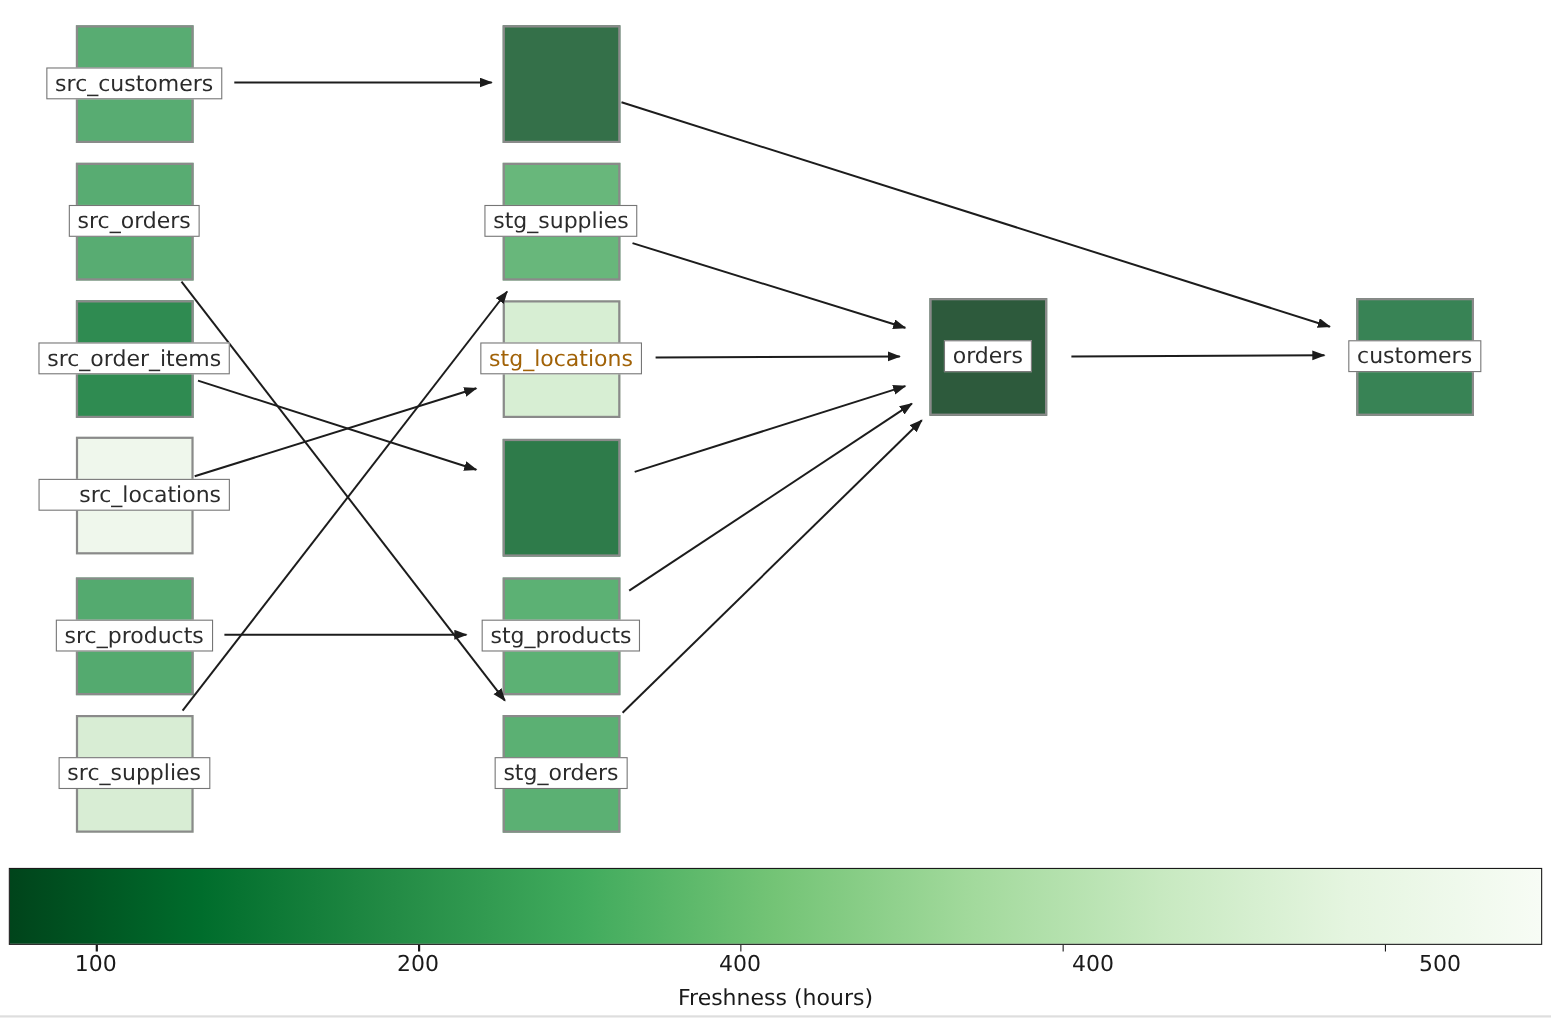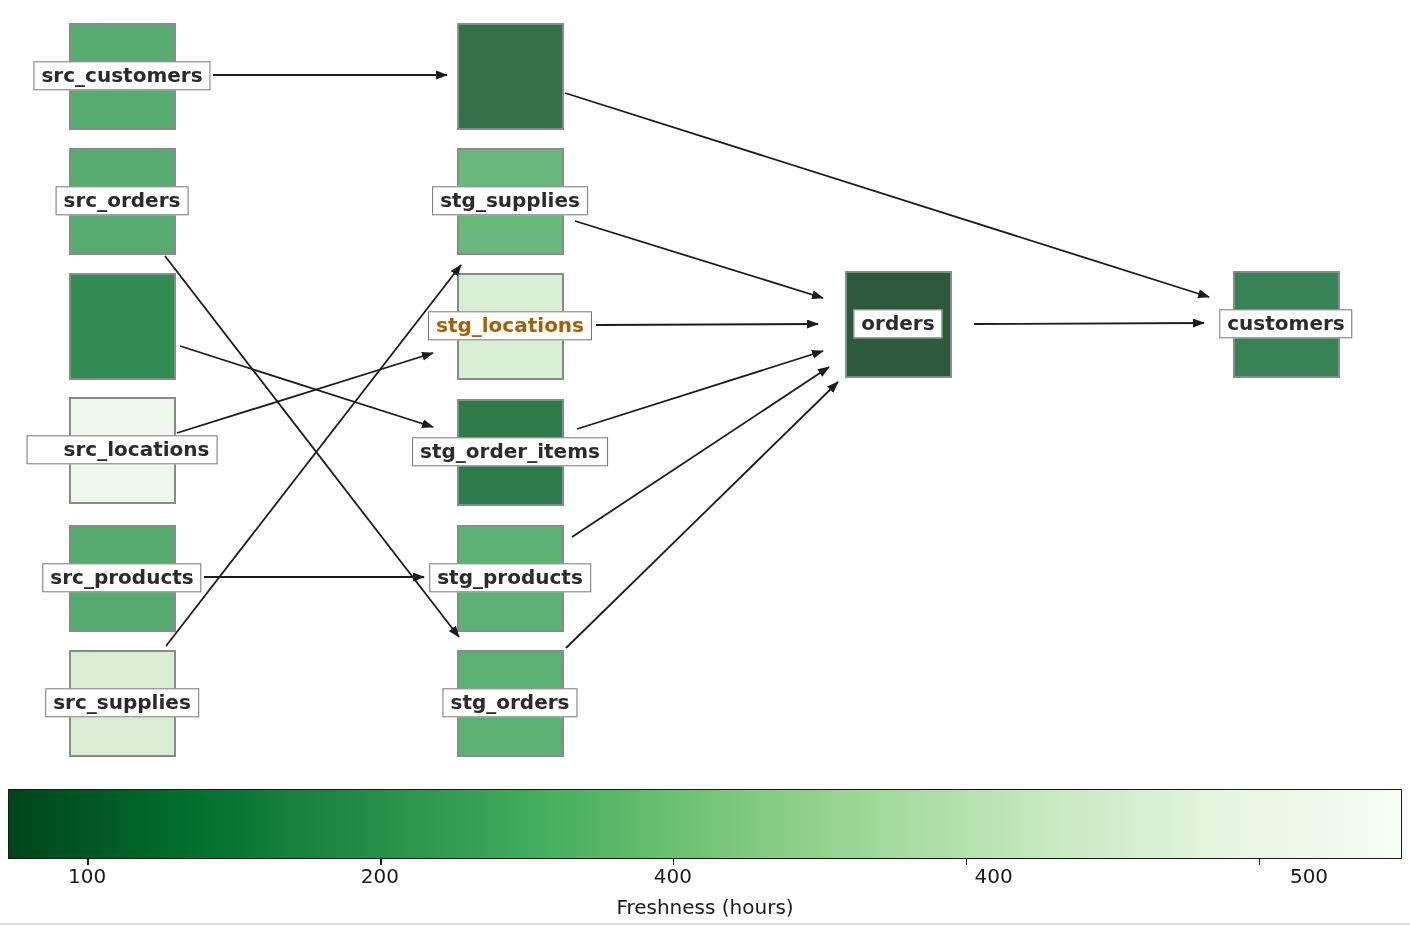--- a/index.html
+++ b/index.html
@@ -21,21 +21,21 @@
     border: 2px solid #8a8a8a;
   }
   .node-label {
     position: absolute;
     transform: translate(-50%, -50%);
     background: #ffffff;
     border: 1.5px solid #767676;
     border-radius: 0;
     padding: 1px 7px 2px 7px;
     font-size: 20px;
-    font-weight: bold;
+    font-weight: normal;
     color: #2b2b2b;
     white-space: nowrap;
     line-height: 1.22;
   }
   #colorbar {
     position: absolute;
     box-sizing: border-box;
     border: 1.3px solid #1a1a1a;
     z-index: 1;
   }
@@ -103,26 +103,26 @@
       <line x1="575" y1="221" x2="823" y2="298" stroke="#1c1c1c" stroke-width="1.8" marker-end="url(#arrowhead)"></line>
       <line x1="596" y1="325" x2="818" y2="324" stroke="#1c1c1c" stroke-width="1.8" marker-end="url(#arrowhead)"></line>
       <line x1="577" y1="429" x2="823" y2="351" stroke="#1c1c1c" stroke-width="1.8" marker-end="url(#arrowhead)"></line>
       <line x1="572" y1="537" x2="829" y2="367" stroke="#1c1c1c" stroke-width="1.8" marker-end="url(#arrowhead)"></line>
       <line x1="566" y1="648" x2="838" y2="382" stroke="#1c1c1c" stroke-width="1.8" marker-end="url(#arrowhead)"></line>
       <line x1="974" y1="324" x2="1204" y2="323" stroke="#1c1c1c" stroke-width="1.8" marker-end="url(#arrowhead)"></line>
     </svg>
   <div id="labels-layer" class="layer">
       <div class="node-label" style="left: 122px; top: 76px; color: rgb(43, 43, 43); background: rgb(255, 255, 255); border-color: rgb(118, 118, 118);">src_customers</div>
       <div class="node-label" style="left: 122px; top: 201px; color: rgb(43, 43, 43); background: rgb(255, 255, 255); border-color: rgb(118, 118, 118);">src_orders</div>
+      <div class="node-label" style="left: 122px; top: 326px; color: rgb(43, 43, 43); background: rgb(255, 255, 255); border-color: rgb(118, 118, 118);">src_order_items</div>
       <div class="node-label" style="left: 122px; top: 450px; color: rgb(43, 43, 43); background: rgb(255, 255, 255); border-color: rgb(118, 118, 118); padding-left: 36px;">src_locations</div>
       <div class="node-label" style="left: 122px; top: 578px; color: rgb(43, 43, 43); background: rgb(255, 255, 255); border-color: rgb(118, 118, 118);">src_products</div>
       <div class="node-label" style="left: 122px; top: 703px; color: rgb(43, 43, 43); background: rgb(255, 255, 255); border-color: rgb(118, 118, 118);">src_supplies</div>
       <div class="node-label" style="left: 510px; top: 201px; color: rgb(43, 43, 43); background: rgb(255, 255, 255); border-color: rgb(118, 118, 118);">stg_supplies</div>
       <div class="node-label" style="left: 510px; top: 326px; color: #a16207; background: rgb(255, 255, 255); border-color: rgb(118, 118, 118);">stg_locations</div>
-      <div class="node-label" style="left: 510px; top: 452px; color: rgb(43, 43, 43); background: rgb(255, 255, 255); border-color: rgb(118, 118, 118);">stg_order_items</div>
       <div class="node-label" style="left: 510px; top: 578px; color: rgb(43, 43, 43); background: rgb(255, 255, 255); border-color: rgb(118, 118, 118);">stg_products</div>
       <div class="node-label" style="left: 510px; top: 703px; color: rgb(43, 43, 43); background: rgb(255, 255, 255); border-color: rgb(118, 118, 118);">stg_orders</div>
       <div class="node-label" style="left: 898px; top: 324px; color: rgb(43, 43, 43); background: rgb(255, 255, 255); border-color: rgb(118, 118, 118);">orders</div>
       <div class="node-label" style="left: 1286px; top: 324px; color: rgb(43, 43, 43); background: rgb(255, 255, 255); border-color: rgb(118, 118, 118);">customers</div>
     </div>
 
   <div id="colorbar" style="left: 8px; top: 789px; width: 1394px; height: 70px; border-color: rgb(26, 26, 26); background: linear-gradient(to right, rgb(0, 68, 27), rgb(0, 109, 44), rgb(35, 139, 69), rgb(65, 171, 93), rgb(116, 196, 118), rgb(161, 217, 155), rgb(199, 233, 192), rgb(229, 245, 224), rgb(247, 252, 245));"></div>
   <div id="cb-ticks">
       <div class="cb-tick" style="left: 87.0714px; top: 859px; background: rgb(26, 26, 26);"></div>
       <div class="cb-tick-label" style="left: 87.0714px; top: 866px; color: rgb(26, 26, 26);">100</div>

